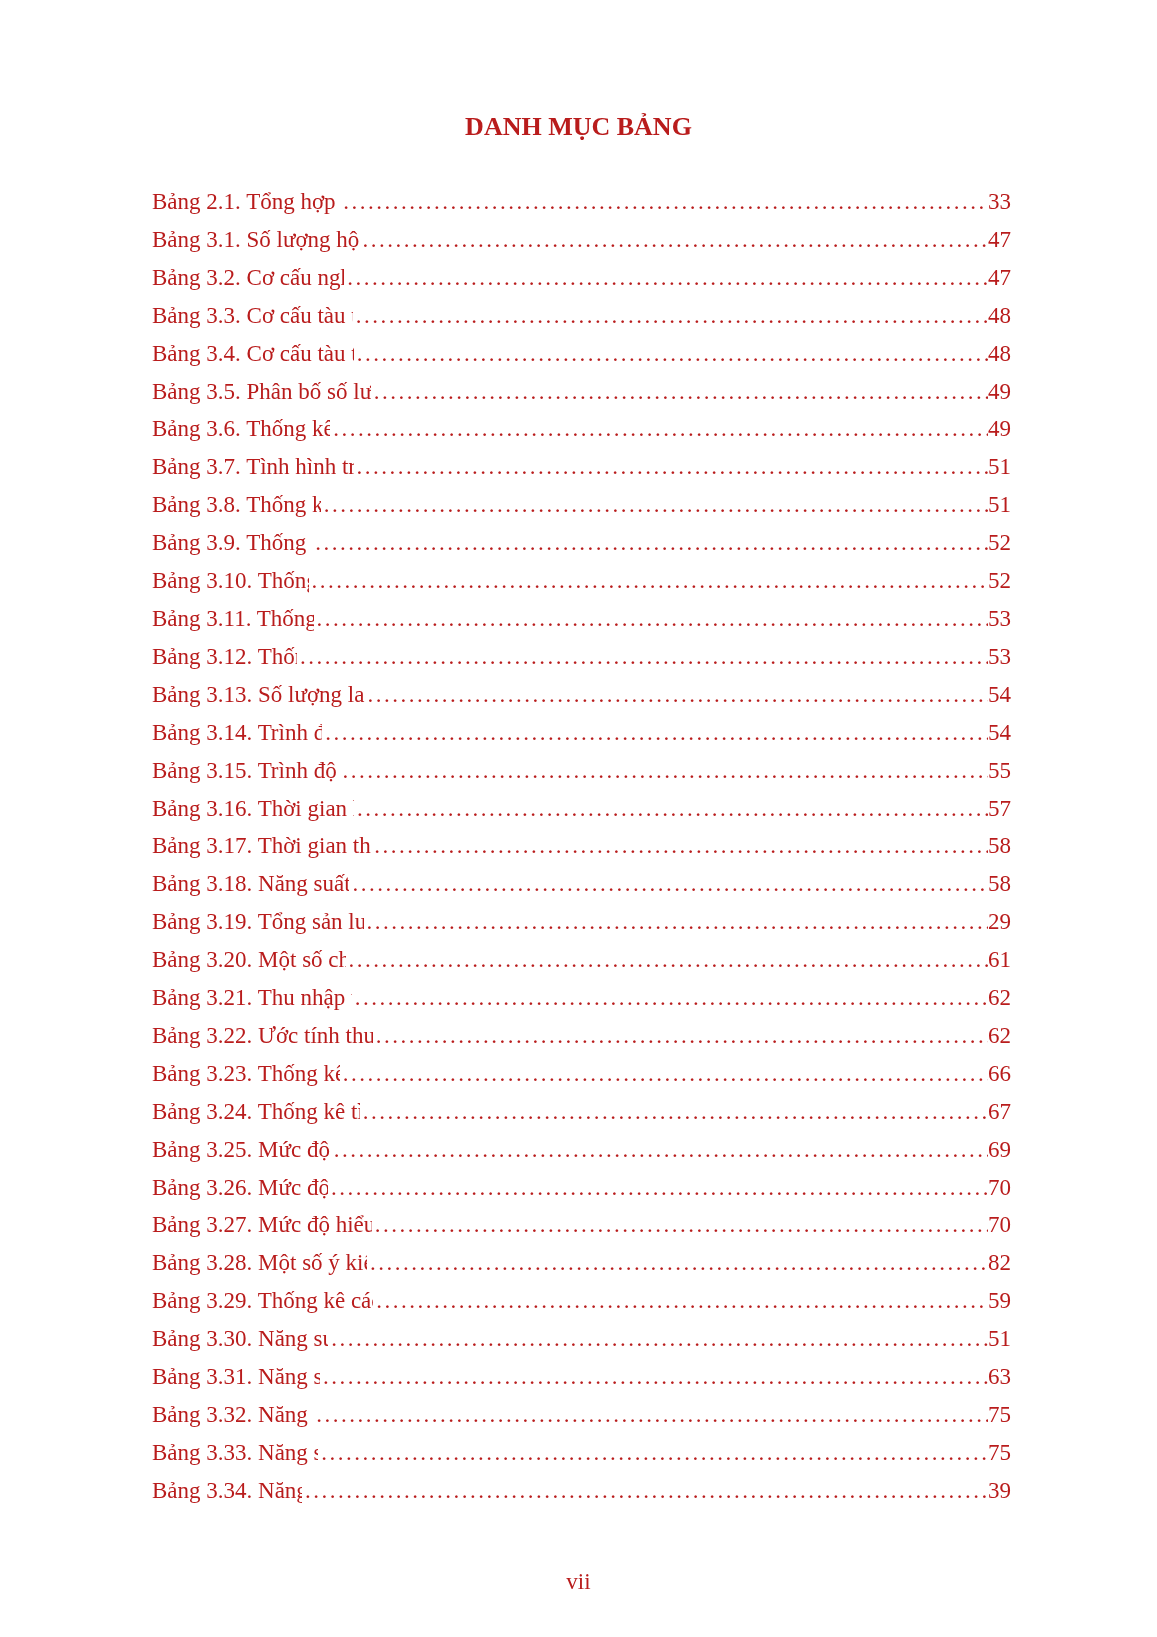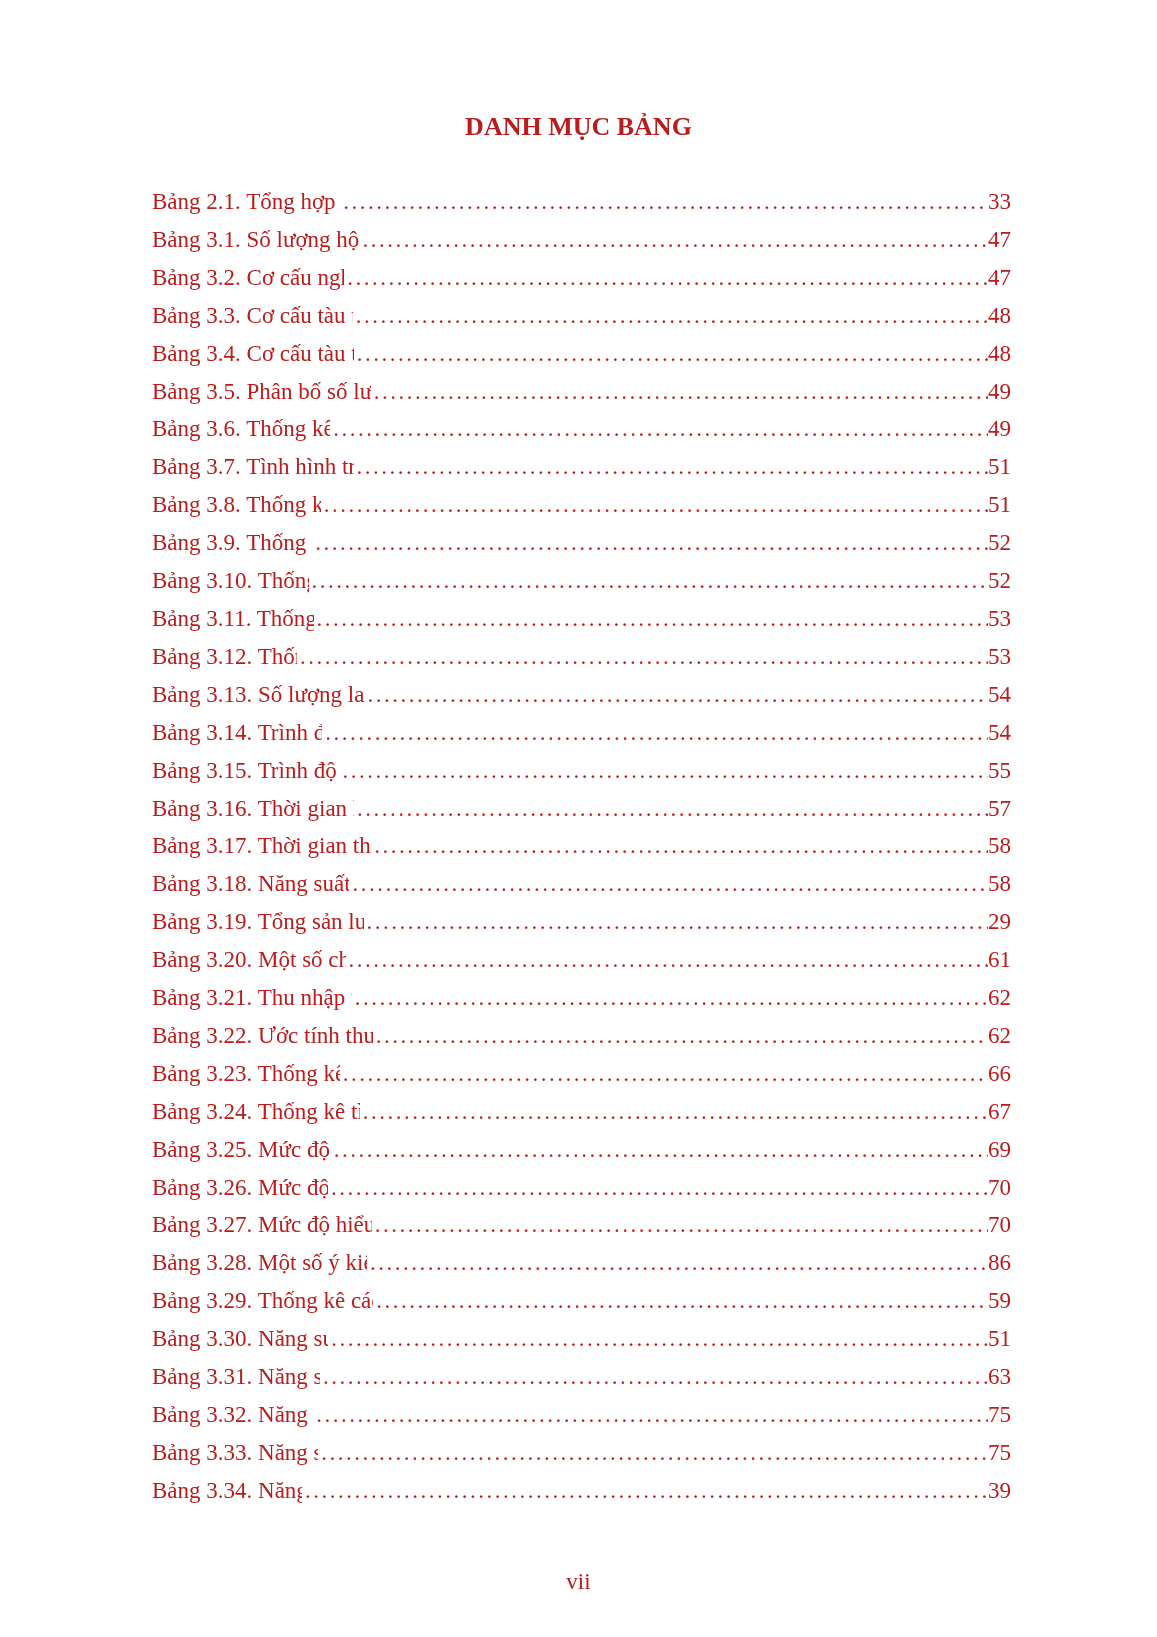--- a/index.html
+++ b/index.html
@@ -232,21 +232,21 @@
 
   <div class="toc-row">
     <span class="toc-label">Bảng 3.27. Mức độ hiểu biết về các hoạt động gây hại đến NLTS tại đầm Nại</span>
     <span class="toc-leader">................................................................................................................................................................................................................................................</span>
     <span class="toc-page">70</span>
   </div>
 
   <div class="toc-row">
     <span class="toc-label">Bảng 3.28. Một số ý kiến đánh giá của ngư dân về nghề KTTS tại đầm Nại</span>
     <span class="toc-leader">................................................................................................................................................................................................................................................</span>
-    <span class="toc-page">86</span>
+    <span class="toc-page">82</span>
   </div>
 
   <div class="toc-row">
     <span class="toc-label">Bảng 3.29. Thống kê các đề xuất của ngư dân nhằm bảo vệ NLTS tại đầm Nại</span>
     <span class="toc-leader">................................................................................................................................................................................................................................................</span>
     <span class="toc-page">59</span>
   </div>
 
   <div class="toc-row">
     <span class="toc-label">Bảng 3.30. Năng suất và cường lực của nghề lưới rê 3 lớp</span>

